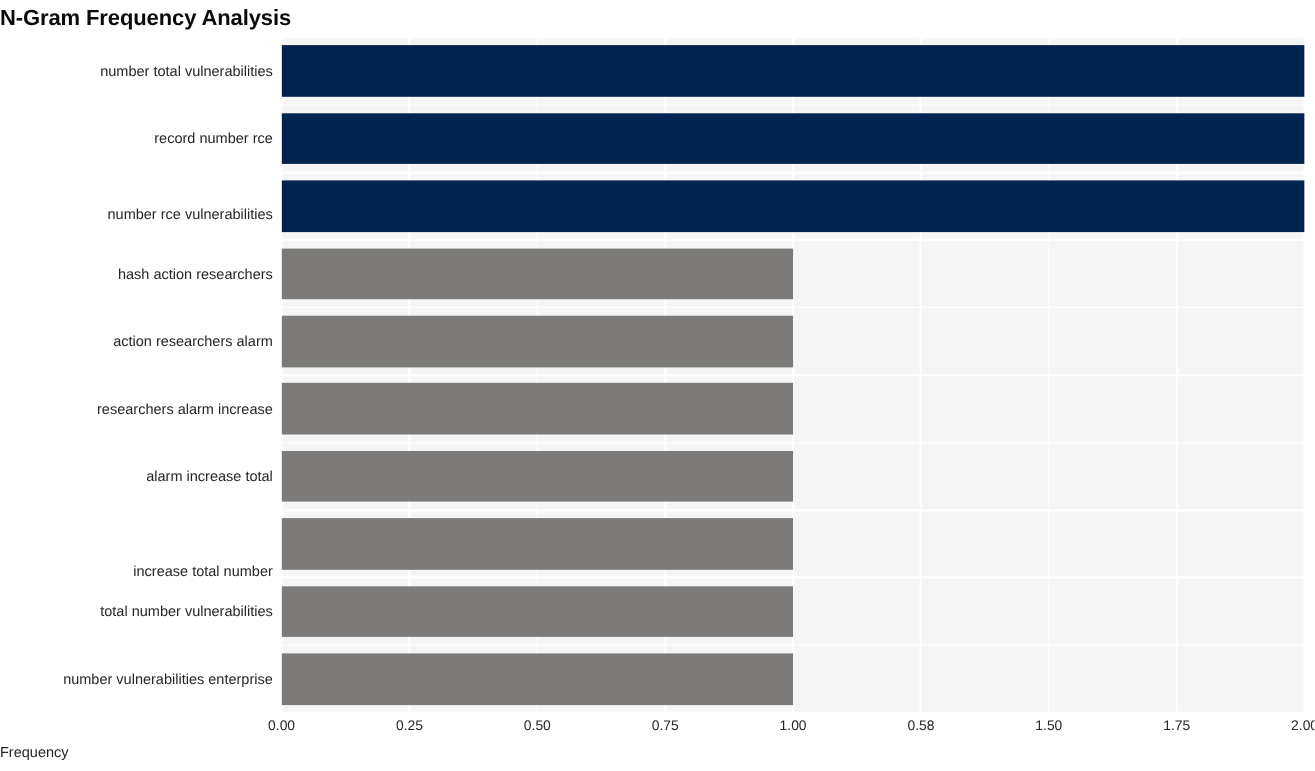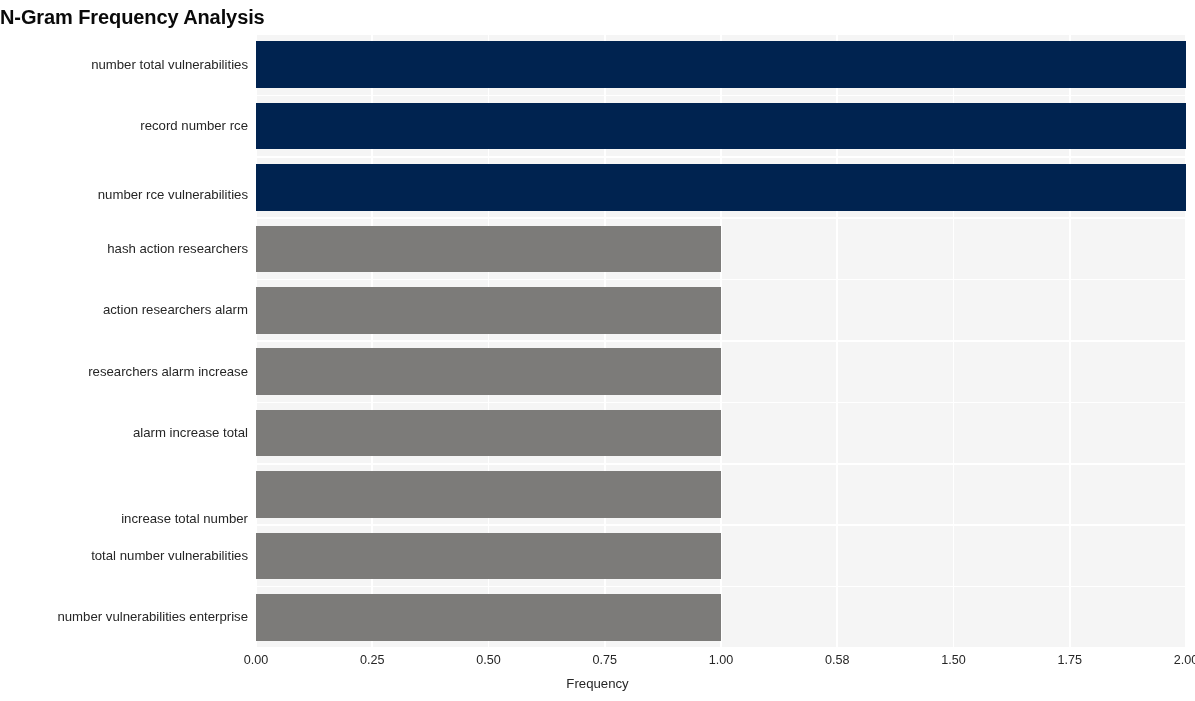--- a/index.html
+++ b/index.html
@@ -100,21 +100,20 @@
     color: #262626;
     white-space: nowrap;
     transform: translateX(-50%);
     line-height: 1;
   }
   #x-axis-label {
     position: absolute;
     left: 0;
     top: 28px;
     width: 1195px;
-    text-align: center;
     font-size: 13.2px;
     color: #262626;
   }
 </style>
 </head>
 <body>
 
 <div id="figure">
 
   <div id="chart-title">N-Gram Frequency Analysis</div>

